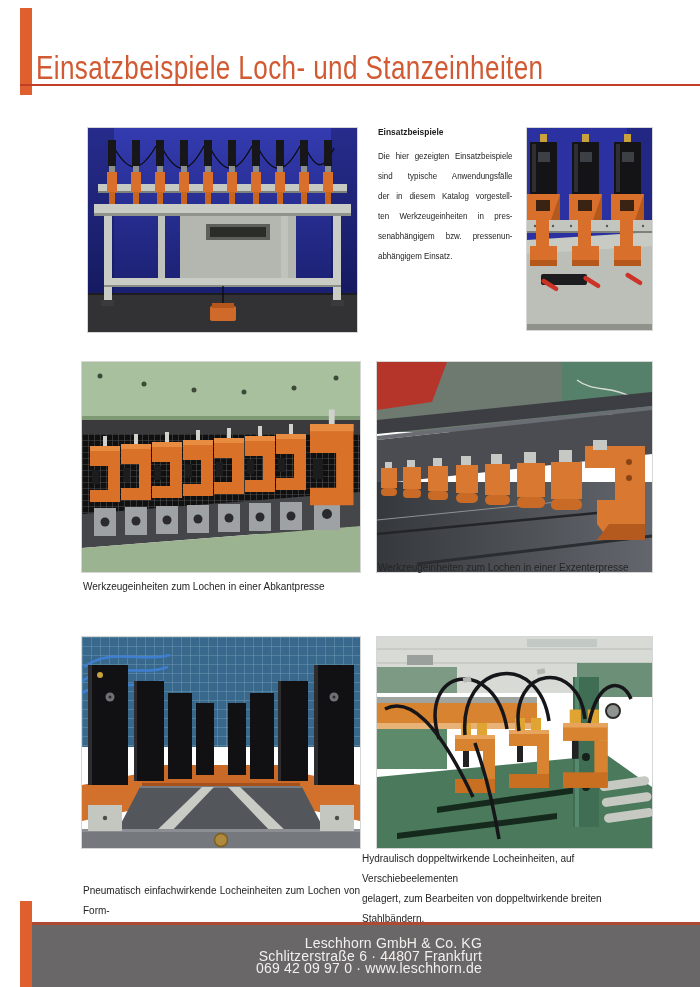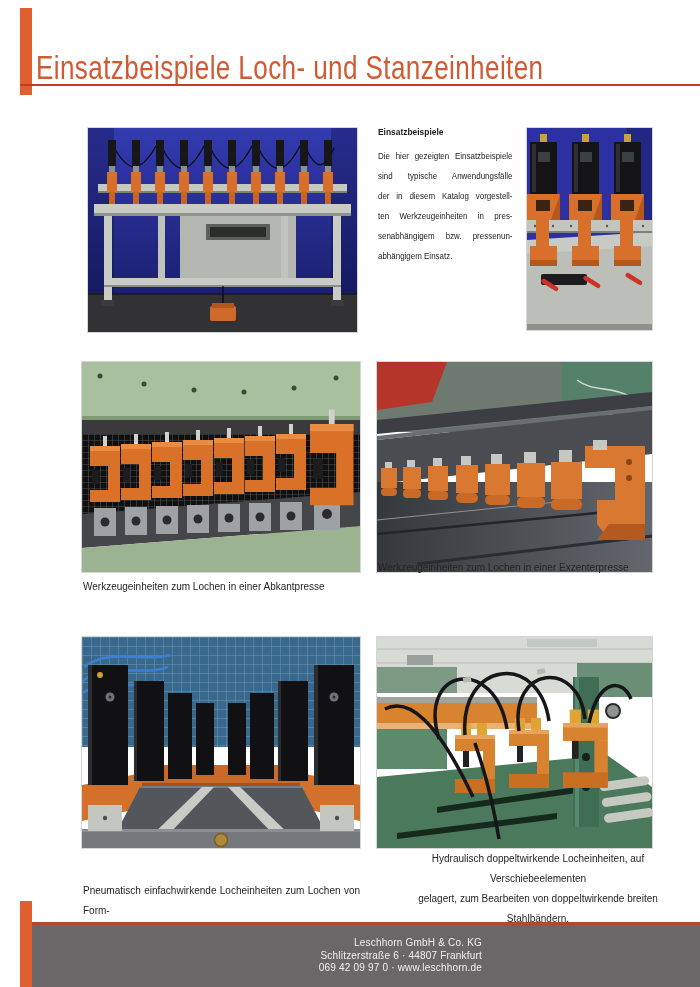--- a/index.html
+++ b/index.html
@@ -32,28 +32,28 @@
   #photo3{left:82px;top:362px;width:278px;height:210px;}
   #photo4{left:377px;top:362px;width:275px;height:210px;}
   #photo5{left:82px;top:637px;width:278px;height:211px;}
   #photo6{left:377px;top:637px;width:275px;height:211px;}
 
   
   .caption{position:absolute;font-size:10px;color:#252525;line-height:20px;}
   #cap3{left:83px;top:577px;width:277px;}
   #cap4{left:378px;top:558px;width:275px;}
   #cap5{left:83px;top:849px;width:277px;margin-top:32px;}
-  #cap6{left:400px;top:849px;width:276px;text-align:center;}
+  #cap6{left:362px;top:849px;width:276px;}
   .cap-justify{text-align:justify;text-align-last:justify;}
 
   
   .footer{position:absolute;left:20px;top:922px;width:680px;height:65px;background:#6A6768;
           border-top:3px solid #AD4A31;box-sizing:border-box;}
   .footer-text{position:absolute;top:12px;right:218px;text-align:right;color:#F2EFEF;
-               font-size:10px;line-height:12.5px;letter-spacing:0.2px;}
+               font-size:14px;line-height:12.5px;letter-spacing:0.2px;}
 </style>
 </head>
 <body>
 
 <div class="page">
 
   <div class="accent-bar-top"></div>
   <h1 class="page-title">Einsatzbeispiele Loch- und Stanzeinheiten</h1>
 
 

